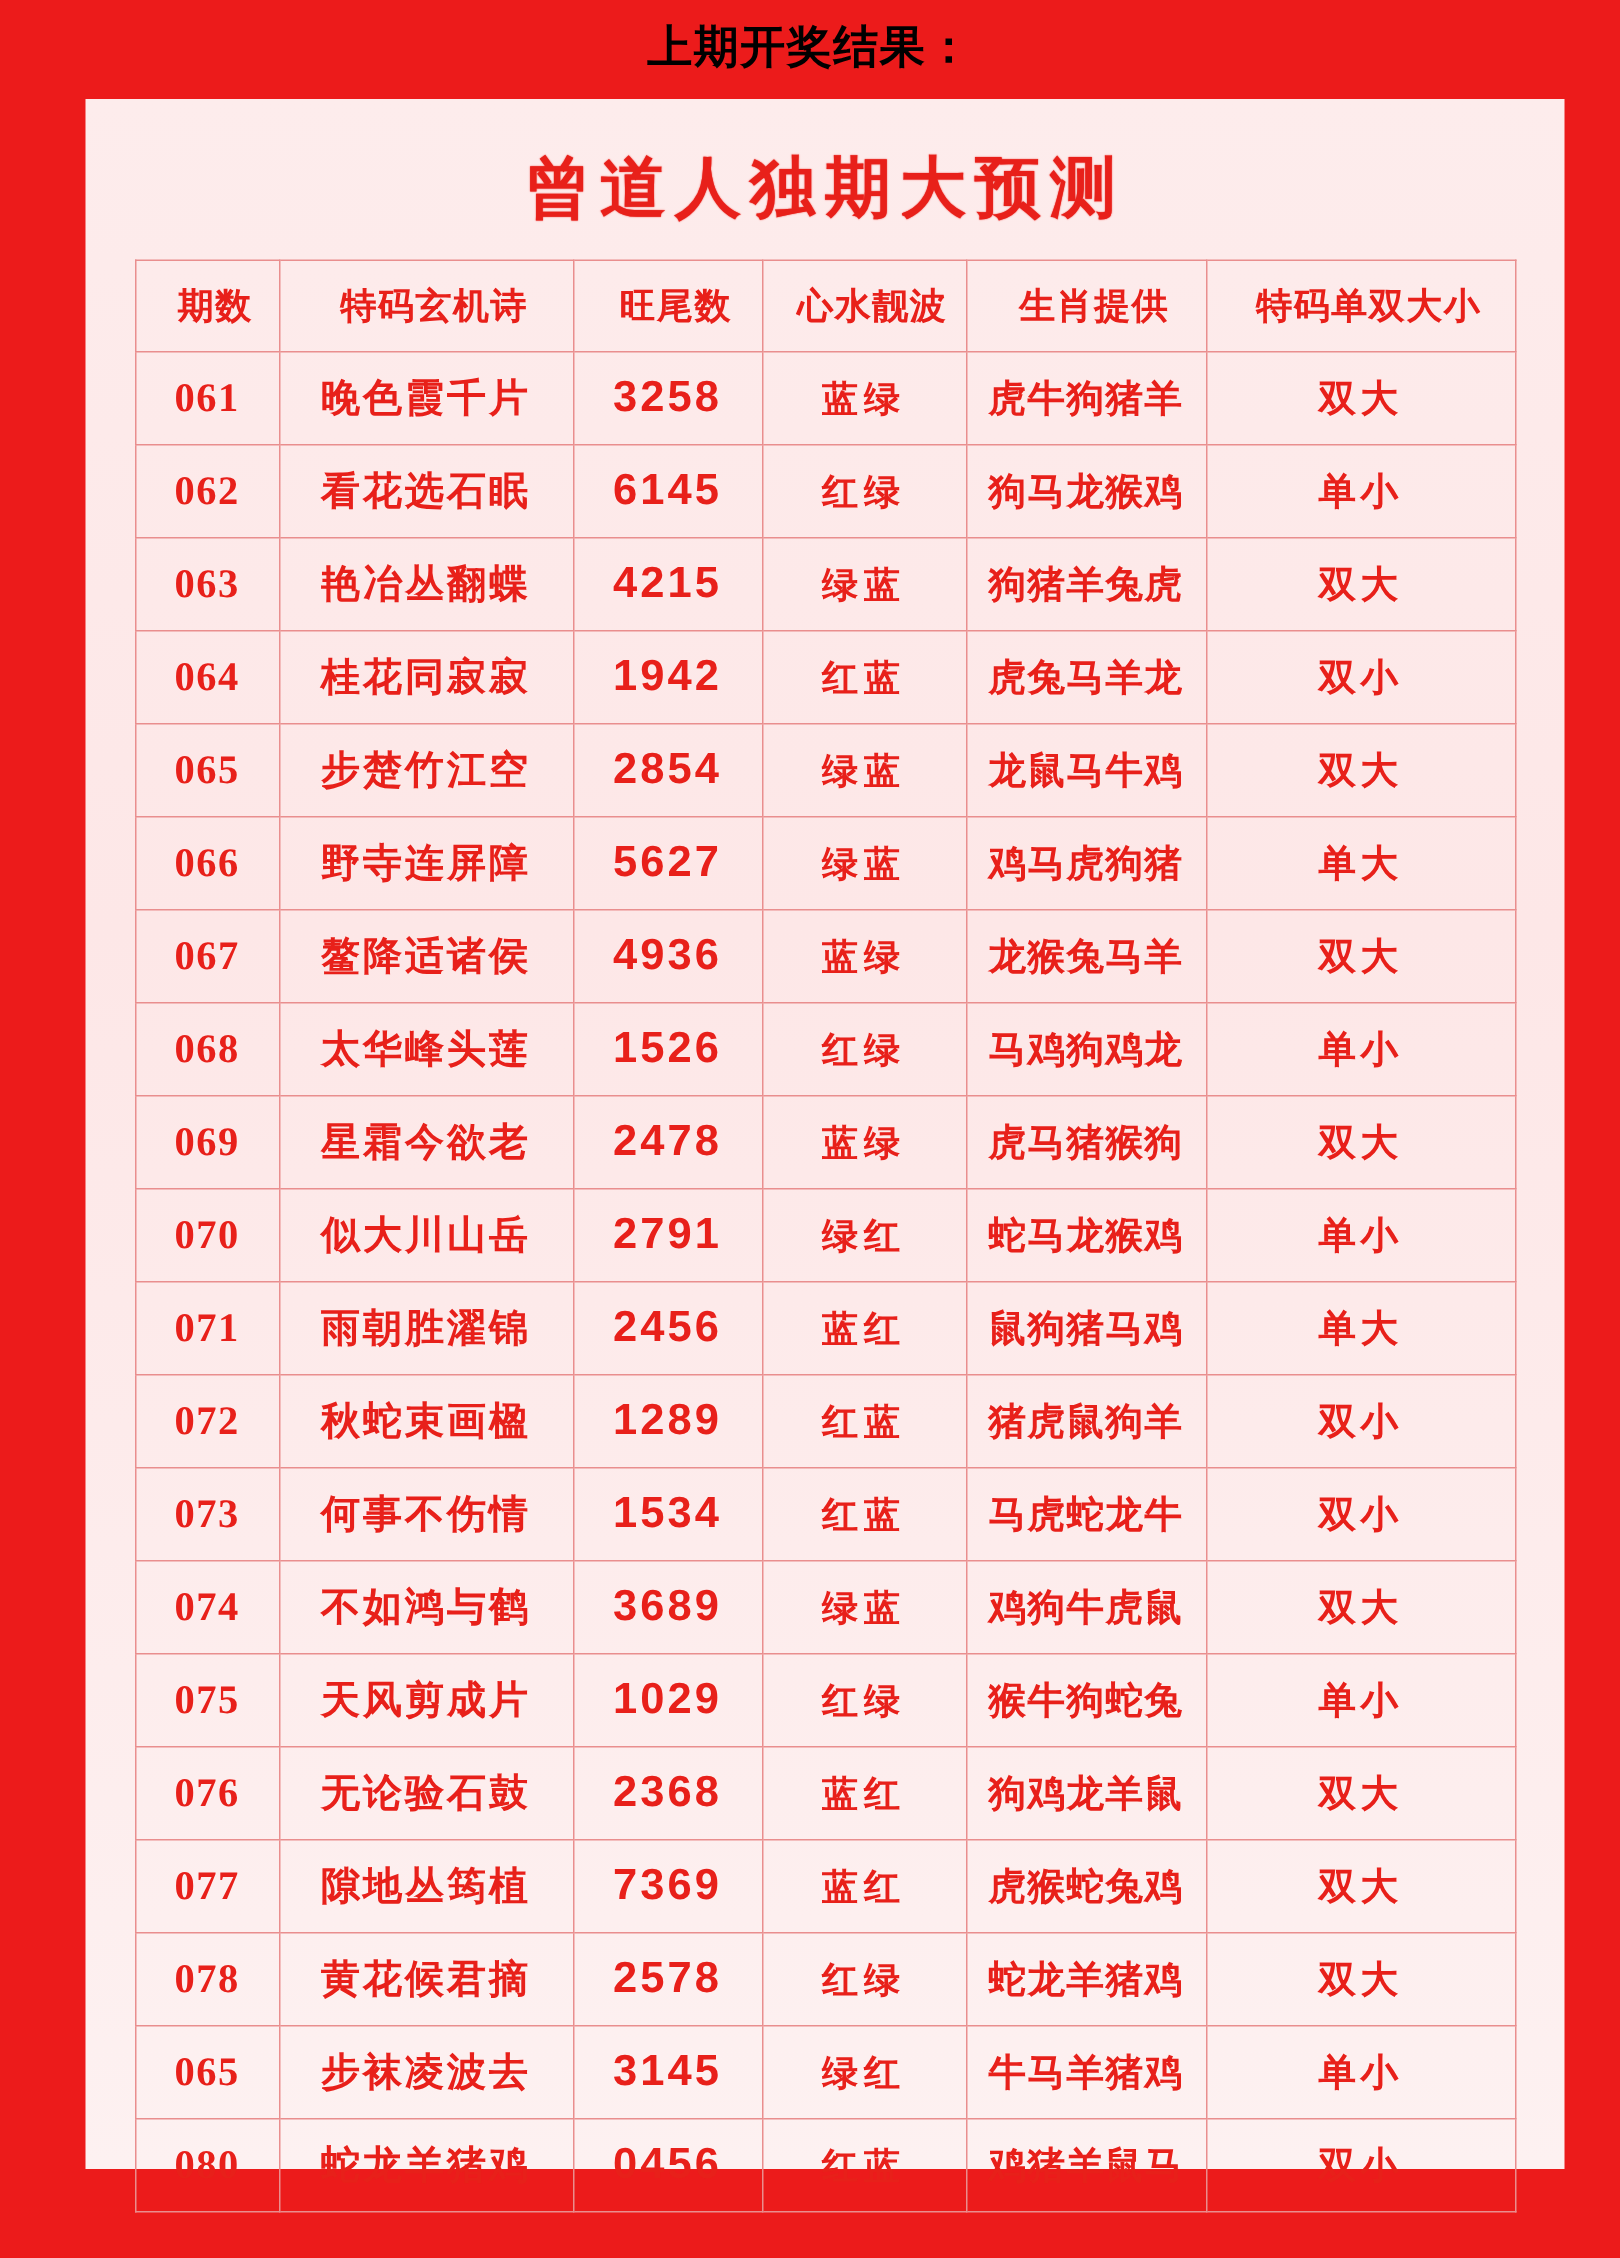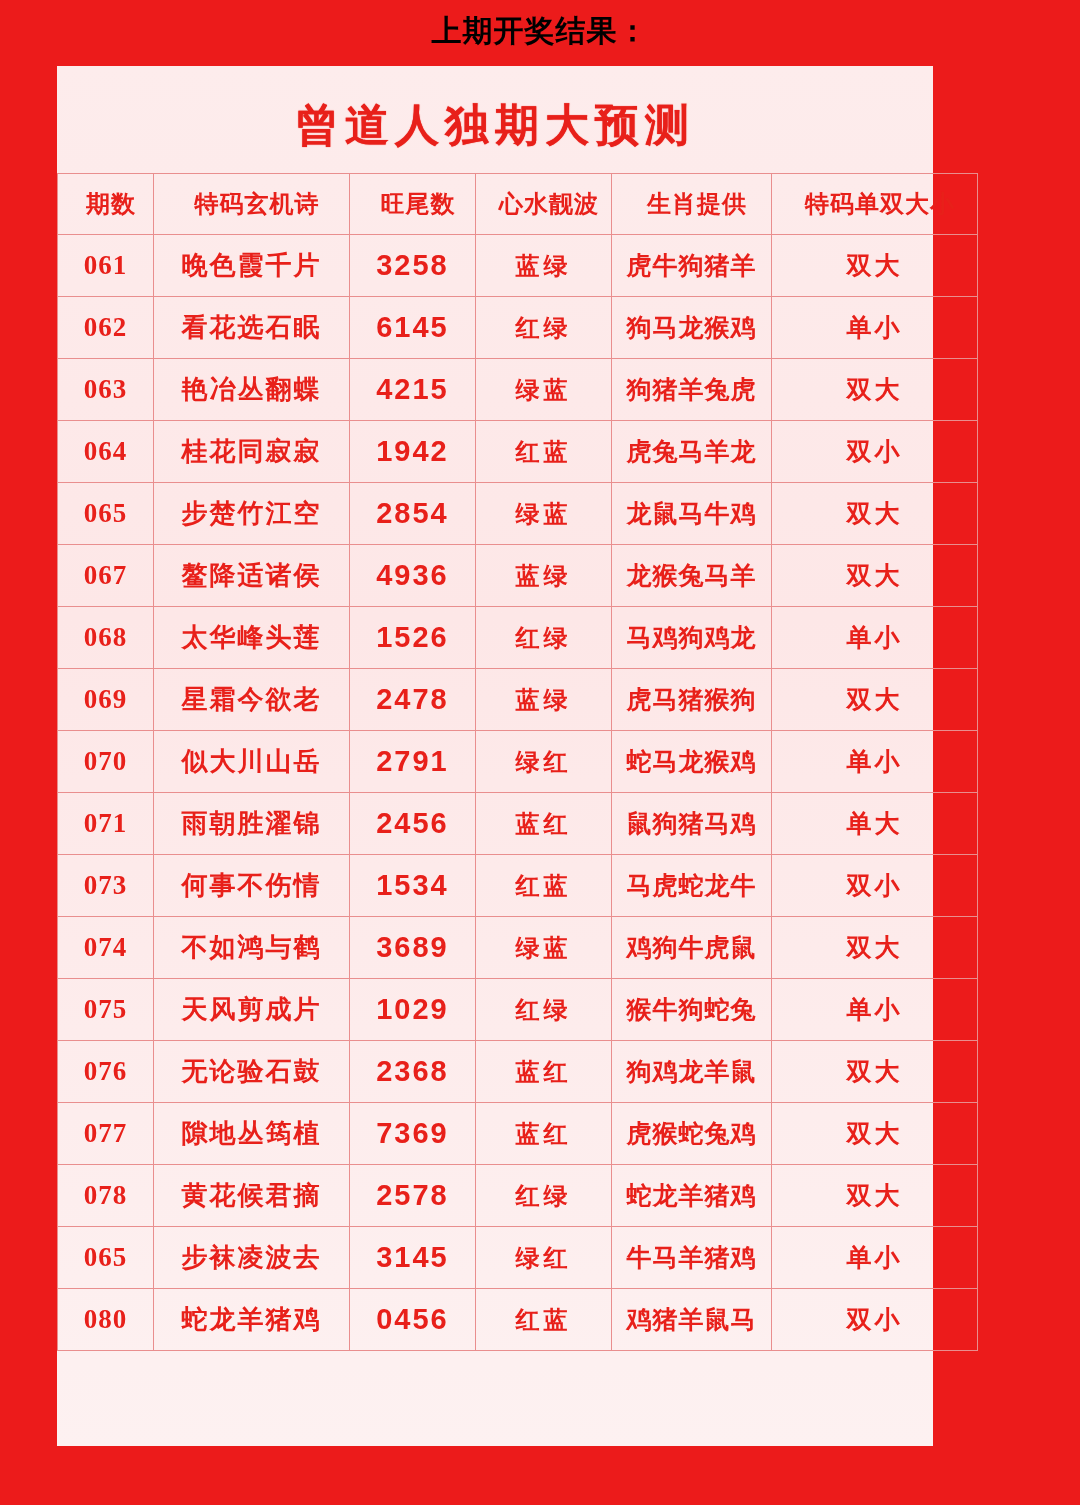--- a/index.html
+++ b/index.html
@@ -38,21 +38,21 @@
   .header-line .nums {
     color: #000;
     font-family: "Liberation Serif", serif;
     letter-spacing: 3px;
     margin-left: 4px;
   }
   .panel {
     position: absolute;
     left: 57px;
     top: 66px;
-    width: 876px;
+    width: 986px;
     height: 1380px;
     background: linear-gradient(180deg, #fdecec 0%, #fde7e7 40%, #fdf1f1 100%);
     box-sizing: border-box;
     padding: 0;
   }
   .title {
     text-align: center;
     color: #e8201a;
     font-size: 44px;
     font-weight: bold;
@@ -188,20 +188,28 @@
           </tr>
           <tr>
             <td class="period">065</td>
             <td class="poem">步楚竹江空</td>
             <td class="tail">2854</td>
             <td class="wave">绿蓝</td>
             <td class="zodiac">龙鼠马牛鸡</td>
             <td class="oddeven">双大</td>
           </tr>
           <tr>
+            <td class="period">066</td>
+            <td class="poem">野寺连屏障</td>
+            <td class="tail">5627</td>
+            <td class="wave">绿蓝</td>
+            <td class="zodiac">鸡马虎狗猪</td>
+            <td class="oddeven">单大</td>
+          </tr>
+          <tr>
             <td class="period">067</td>
             <td class="poem">鳌降适诸侯</td>
             <td class="tail">4936</td>
             <td class="wave">蓝绿</td>
             <td class="zodiac">龙猴兔马羊</td>
             <td class="oddeven">双大</td>
           </tr>
           <tr>
             <td class="period">068</td>
             <td class="poem">太华峰头莲</td>
@@ -228,20 +236,28 @@
           </tr>
           <tr>
             <td class="period">071</td>
             <td class="poem">雨朝胜濯锦</td>
             <td class="tail">2456</td>
             <td class="wave">蓝红</td>
             <td class="zodiac">鼠狗猪马鸡</td>
             <td class="oddeven">单大</td>
           </tr>
           <tr>
+            <td class="period">072</td>
+            <td class="poem">秋蛇束画楹</td>
+            <td class="tail">1289</td>
+            <td class="wave">红蓝</td>
+            <td class="zodiac">猪虎鼠狗羊</td>
+            <td class="oddeven">双小</td>
+          </tr>
+          <tr>
             <td class="period">073</td>
             <td class="poem">何事不伤情</td>
             <td class="tail">1534</td>
             <td class="wave">红蓝</td>
             <td class="zodiac">马虎蛇龙牛</td>
             <td class="oddeven">双小</td>
           </tr>
           <tr>
             <td class="period">074</td>
             <td class="poem">不如鸿与鹤</td>

